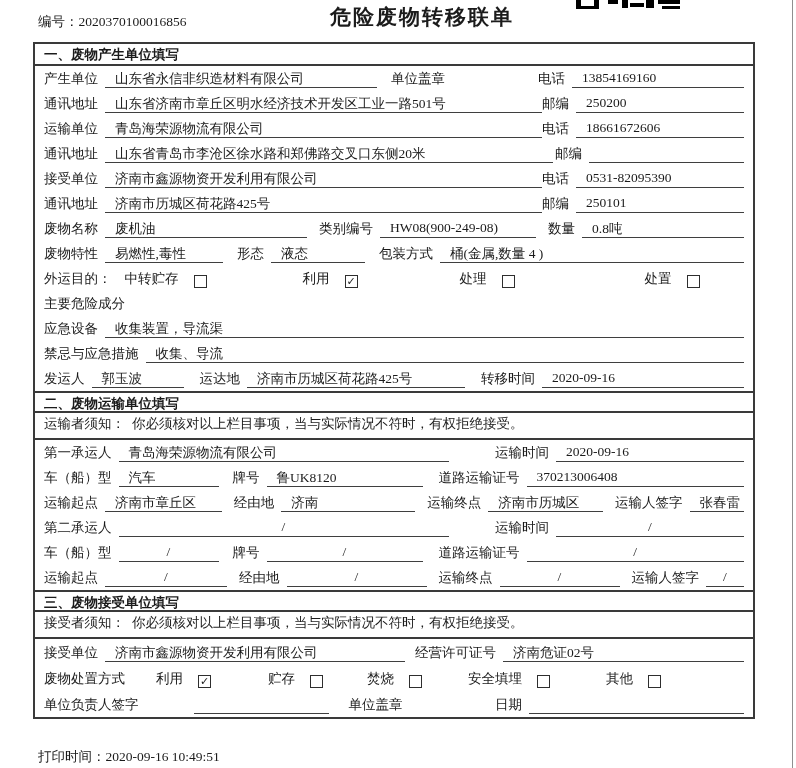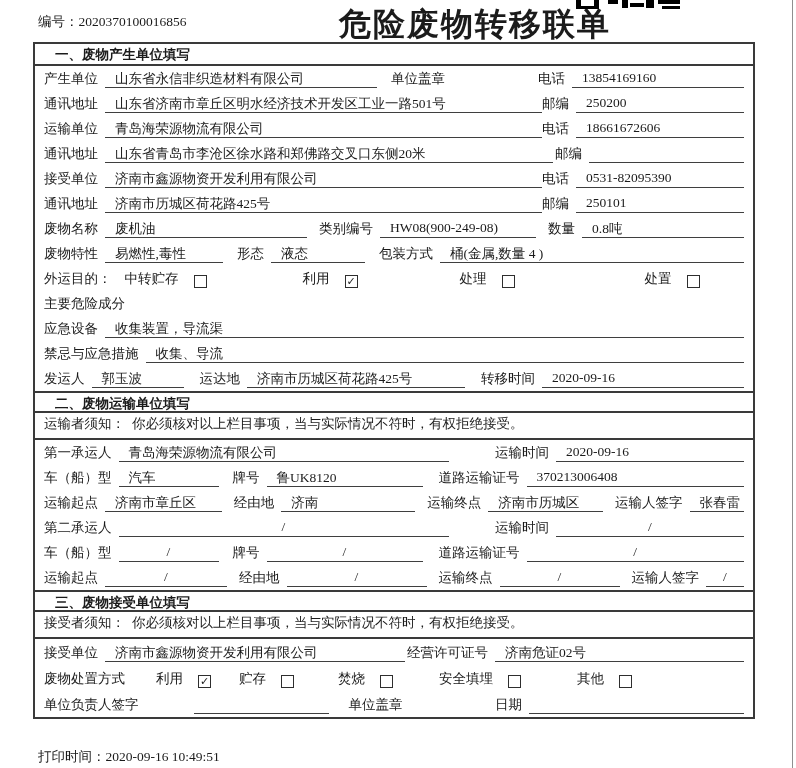--- a/index.html
+++ b/index.html
@@ -6,30 +6,30 @@
   html,body { background:#ffffff; }
   .page {
     position:relative; width:796px; height:768px; background:#ffffff;
     color:#1b1b1b; font-family:"Liberation Serif","DejaVu Serif",serif;
     font-size:13.5px; overflow:hidden;
   }
   .page-edge { position:absolute; top:0; bottom:0; left:792px; width:1px; background:#8f8f8f; }
   .hdr { position:absolute; left:0; top:0; width:672px; height:42px; }
   .doc-no { position:absolute; left:38px; top:13px; white-space:nowrap; }
   .title {
-    position:absolute; left:330px; top:3px; font-size:32px; font-weight:bold;
-    font-family:"Liberation Sans","DejaVu Sans",sans-serif; letter-spacing:2px; white-space:nowrap;margin-left:9px;
+    position:absolute; left:330px; top:3px; font-size:21px; font-weight:bold;
+    font-family:"Liberation Sans","DejaVu Sans",sans-serif; letter-spacing:2px; white-space:nowrap;
   }
   .qr { position:absolute; left:576px; top:0; }
   .tbl {
     position:absolute; left:33px; top:42px; width:722px;
     border:2px solid #3a3a3a; background:#fff;
   }
   .sec {
-    height:22px; padding:2px 20px 0; font-weight:bold; font-size:13.5px;
+    height:22px; padding:2px 9px 0; font-weight:bold; font-size:13.5px;
     font-family:Liberation Mono, monospace;
     border-bottom:2px solid #3a3a3a;
   }
   .sec.bt { border-top:2px solid #3a3a3a; }
   .notice { display:flex; align-items:flex-end; height:27px; padding:0 9px 5px; border-bottom:2px solid #3a3a3a; }
   .row { display:flex; align-items:flex-end; height:25px; padding:0 9px 3px; }
   .row.h26 { height:26px; }
   .lbl { white-space:nowrap; margin-right:7px; }
   .fld {
     border-bottom:1px solid #3f3f3f; padding:0 6px 1px 10px;
@@ -241,30 +241,30 @@
     <div class="sec bt">三、废物接受单位填写</div>
 
     <div class="notice">
       <span class="lbl">接受者须知：</span>
       <span>你必须核对以上栏目事项，当与实际情况不符时，有权拒绝接受。</span>
     </div>
 
     <div class="row h26">
       <span class="lbl">接受单位</span>
       <span class="fld" style="width:300px">济南市鑫源物资开发利用有限公司</span>
-      <span class="lbl" style="margin-left:2px">经营许可证号</span>
+      <span class="lbl" style="margin-left:10px">经营许可证号</span>
       <span class="fld fx">济南危证02号</span>
     </div>
 
 
     <div class="row h26">
       <span class="lbl">废物处置方式</span>
       <span class="lbl" style="margin-left:24px">利用</span>
       <span class="cb">✓</span>
-      <span class="lbl" style="margin-left:28px">贮存</span>
+      <span class="lbl" style="margin-left:57px">贮存</span>
       <span class="cb"></span>
       <span class="lbl" style="margin-left:44px">焚烧</span>
       <span class="cb"></span>
       <span class="lbl" style="margin-left:46px">安全填埋</span>
       <span class="cb"></span>
       <span class="lbl" style="margin-left:56px">其他</span>
       <span class="cb"></span>
     </div>
 
     <div class="row h26">

